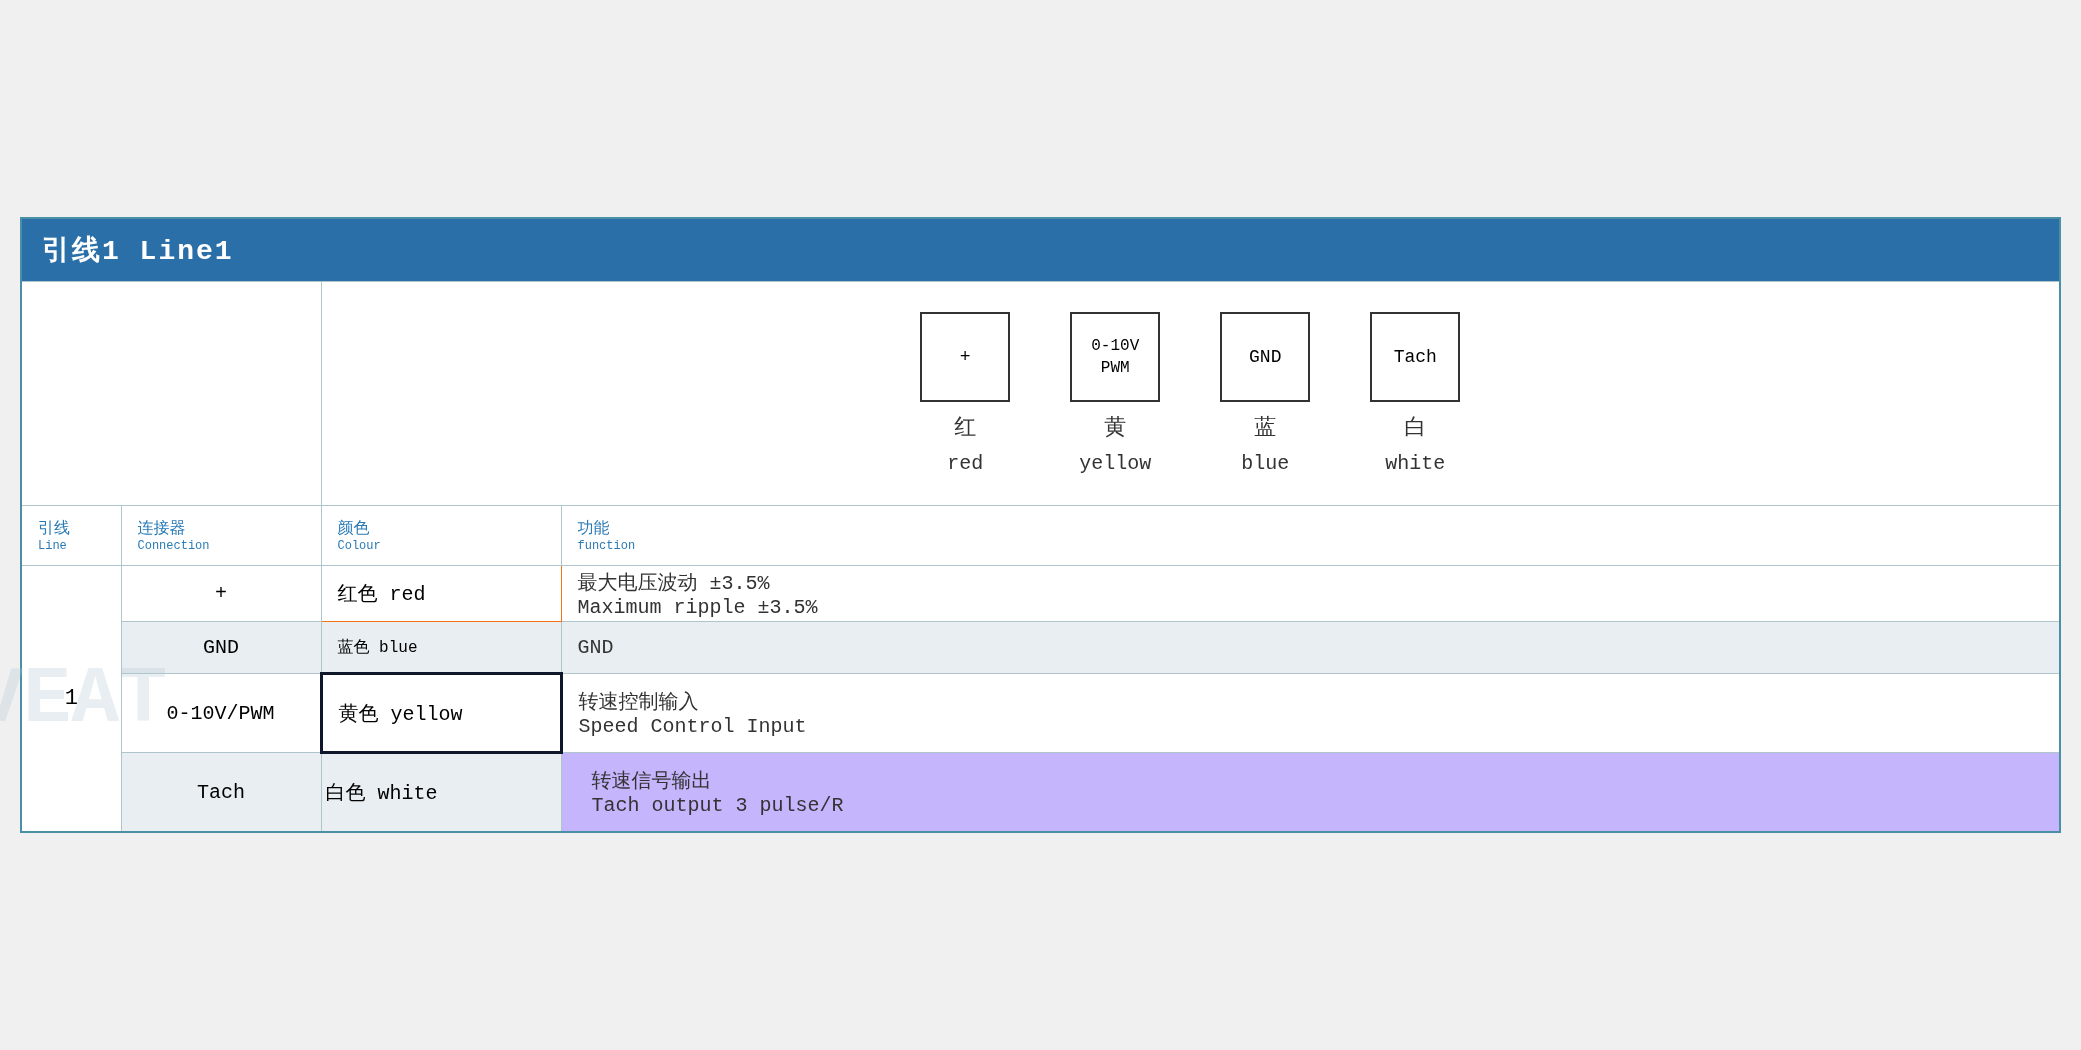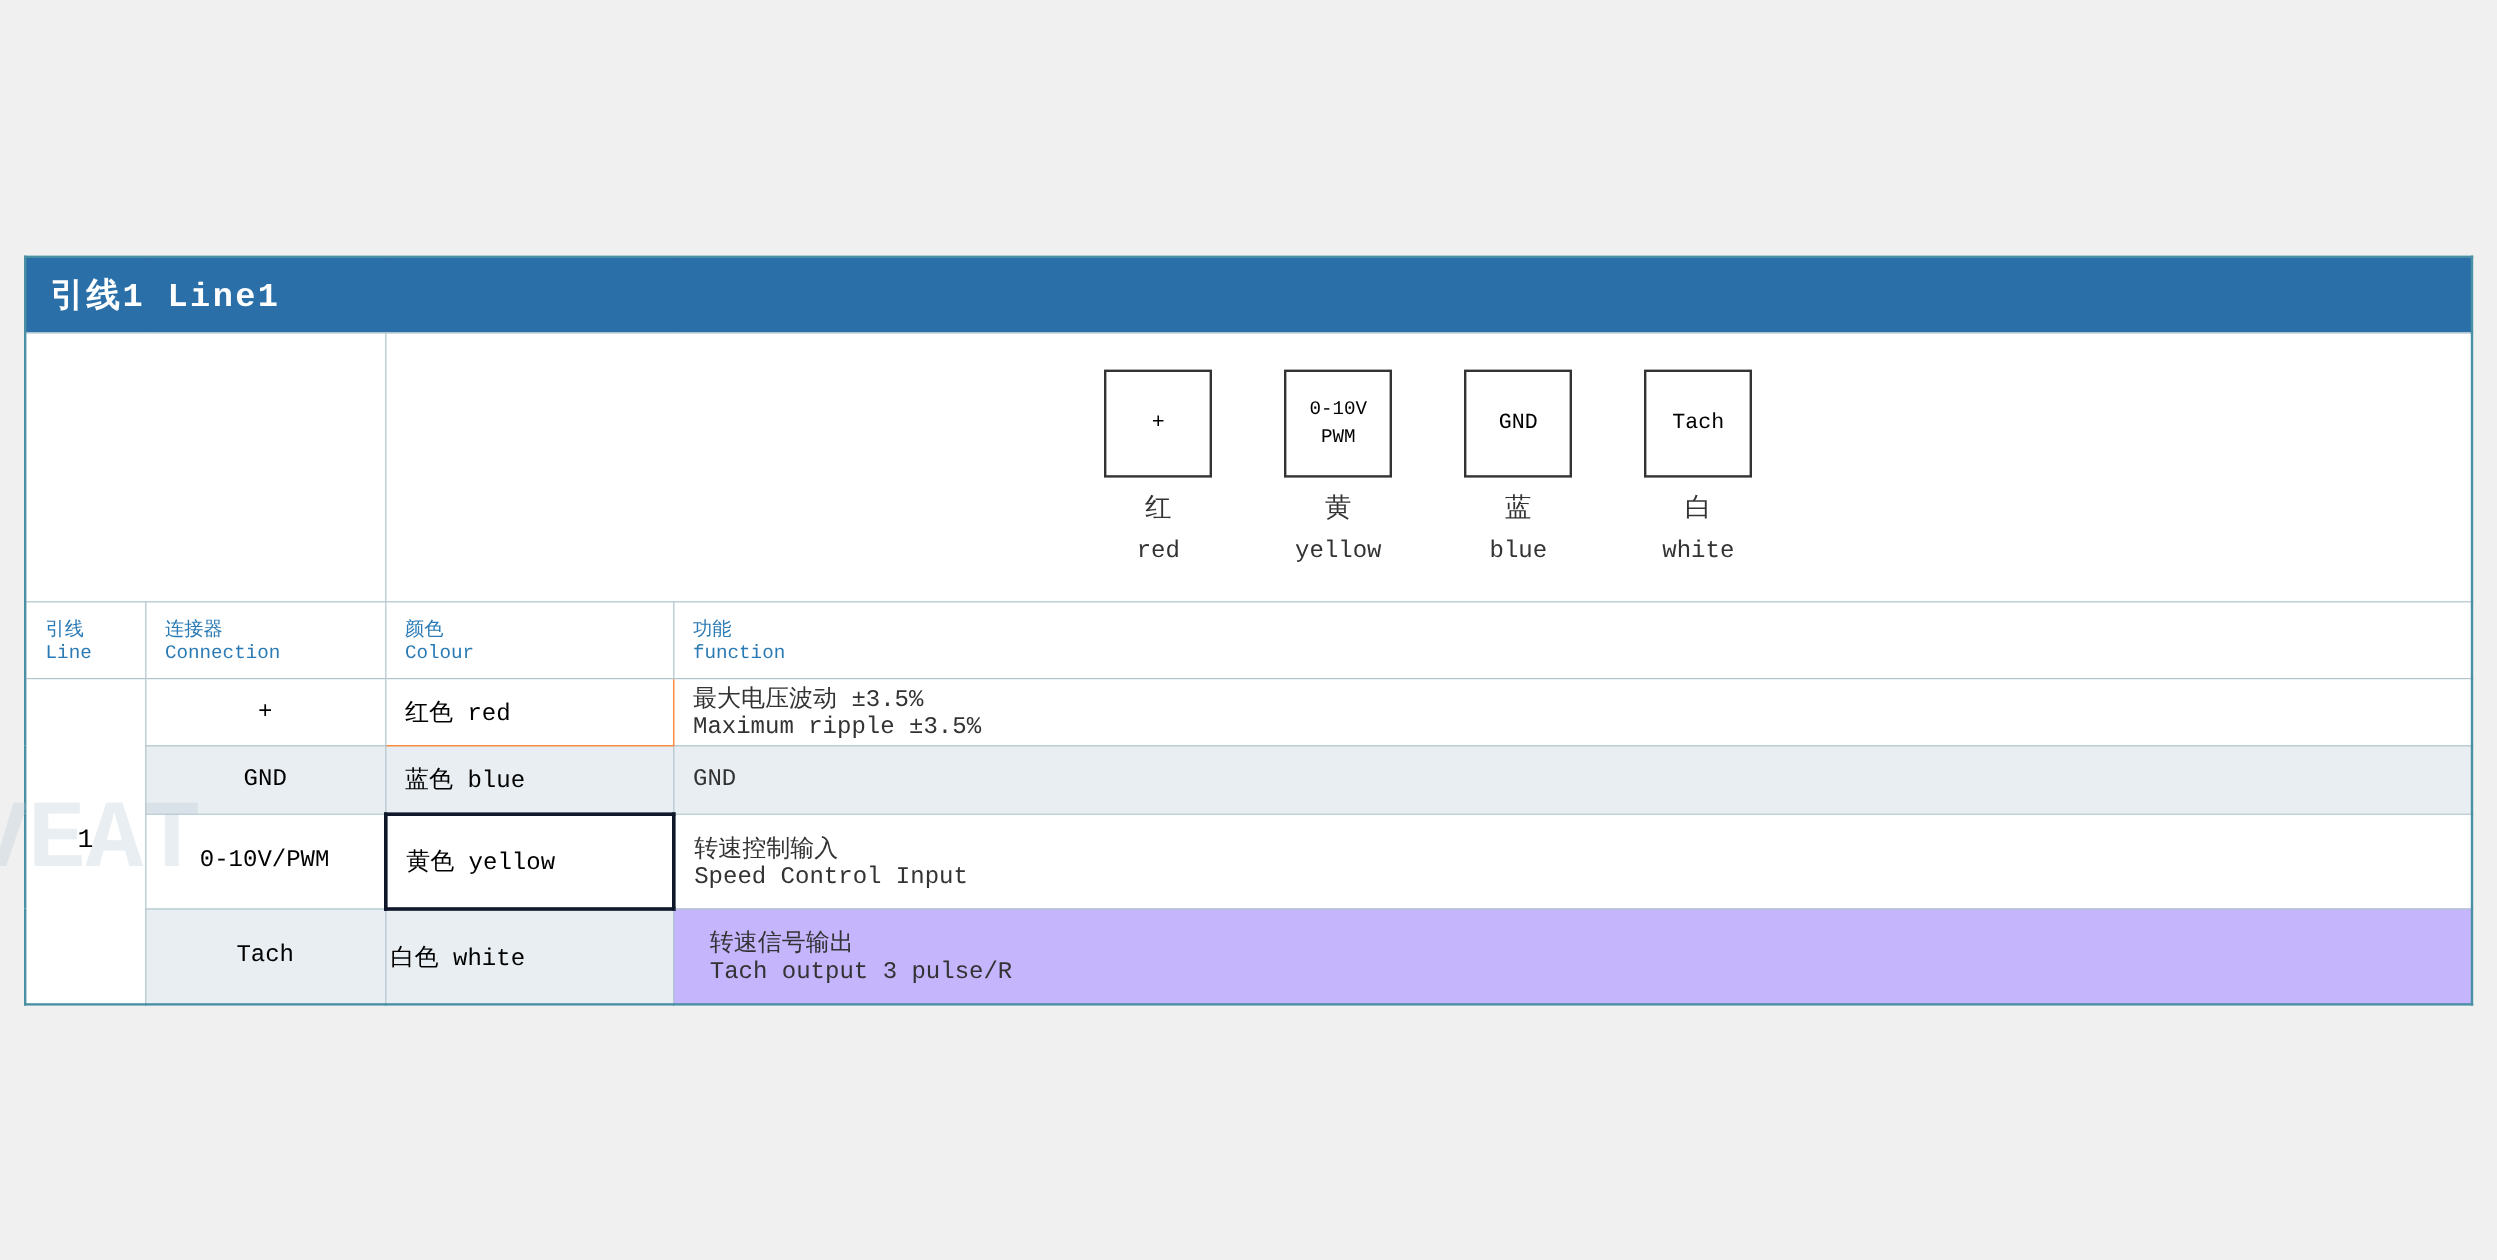--- a/index.html
+++ b/index.html
@@ -97,21 +97,21 @@
     }
 
     .col-header-cn {
       font-size: 16px;
       color: #2a7ab5;
       display: block;
       font-family: 'Courier New', Courier, monospace;
     }
 
     .col-header-en {
-      font-size: 16px;
+      font-size: 12px;
       color: #2a7ab5;
       display: block;
       font-family: 'Courier New', Courier, monospace;
     }
 
     .data-row td {
       border: 1px solid #b0c4cc;
       padding: 14px 16px;
       vertical-align: middle;
       font-size: 20px;
@@ -240,21 +240,21 @@
         <span> red</span>
       </td>
       <td colspan="2" style="border:1px solid #b0c4cc; padding:2px 16px;">
         <span class="func-cn">最大电压波动 ±3.5%</span>
         <span class="func-en">Maximum ripple ±3.5%</span>
       </td>
     </tr>
 
     <tr class="data-row">
       <td class="shaded" style="border:1px solid #b0c4cc; padding:14px 16px; font-size:20px; text-align:center; background:#e8eef2;">GND</td>
-      <td class="shaded" style="border:1px solid #b0c4cc; padding:14px 16px; font-size:20px; background:#e8eef2;">
+      <td class="shaded" style="border:1px solid #b0c4cc; padding:14px 16px; font-size:16px; background:#e8eef2;">
         <span>蓝色</span>
         <span> blue</span>
       </td>
       <td colspan="2" class="shaded" style="border:1px solid #b0c4cc; padding:14px 16px; background:#e8eef2;">
         <span class="func-cn">GND</span>
         <span class="func-en"></span>
       </td>
     </tr>
 
     <tr class="data-row">

